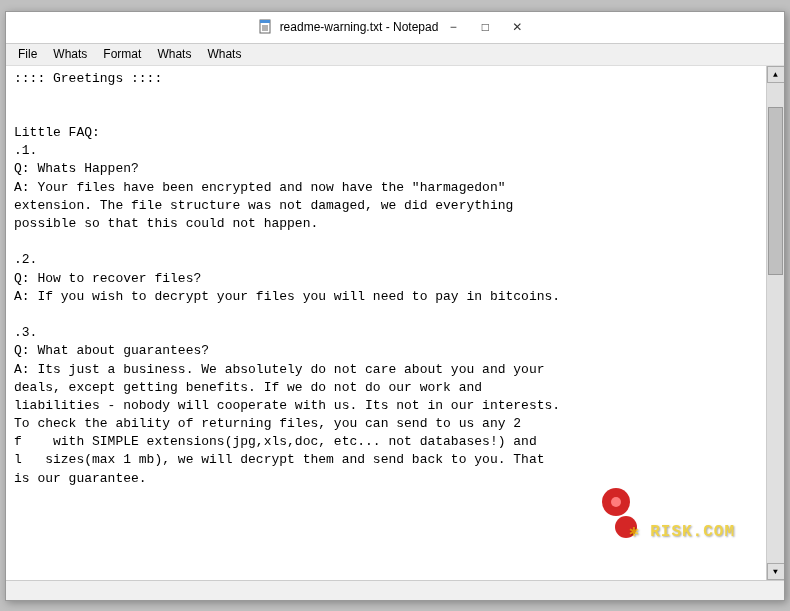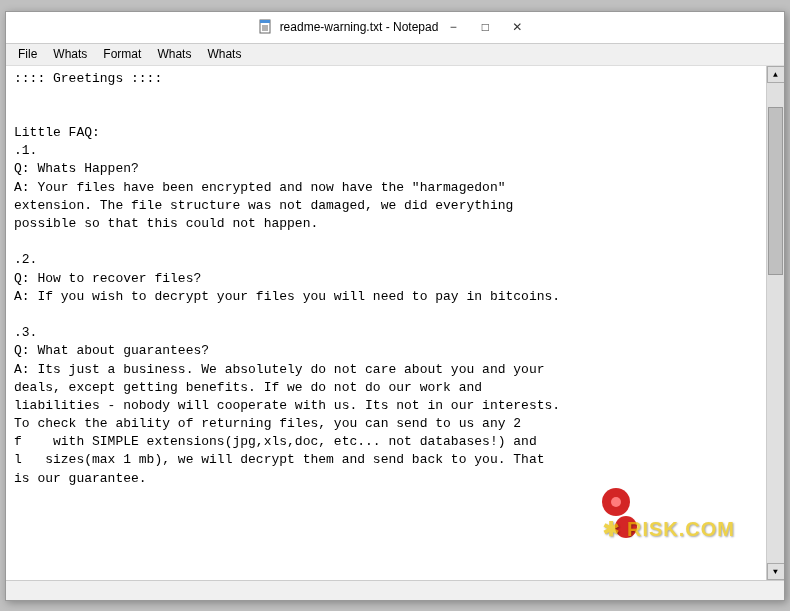--- a/index.html
+++ b/index.html
@@ -301,15 +301,15 @@
     </div>
 
     <div class="status-bar">
       <span></span>
     </div>
   </div>
 
   <div class="red-circle"></div>
   <div class="red-circle2"></div>
   <div class="watermark">
-    <span class="watermark-text" style="color:#e8c000; font-family: Liberation Sans, sans-serif; font-size:20px; font-weight:bold; letter-spacing:1px;">✱ RISK.COM</span>
+    <span class="watermark-text" style="color:#e8c000; font-family: Liberation Mono, monospace; font-size:16px; font-weight:bold; letter-spacing:1px;">✱ RISK.COM</span>
   </div>
 </div>
 
 </body></html>

